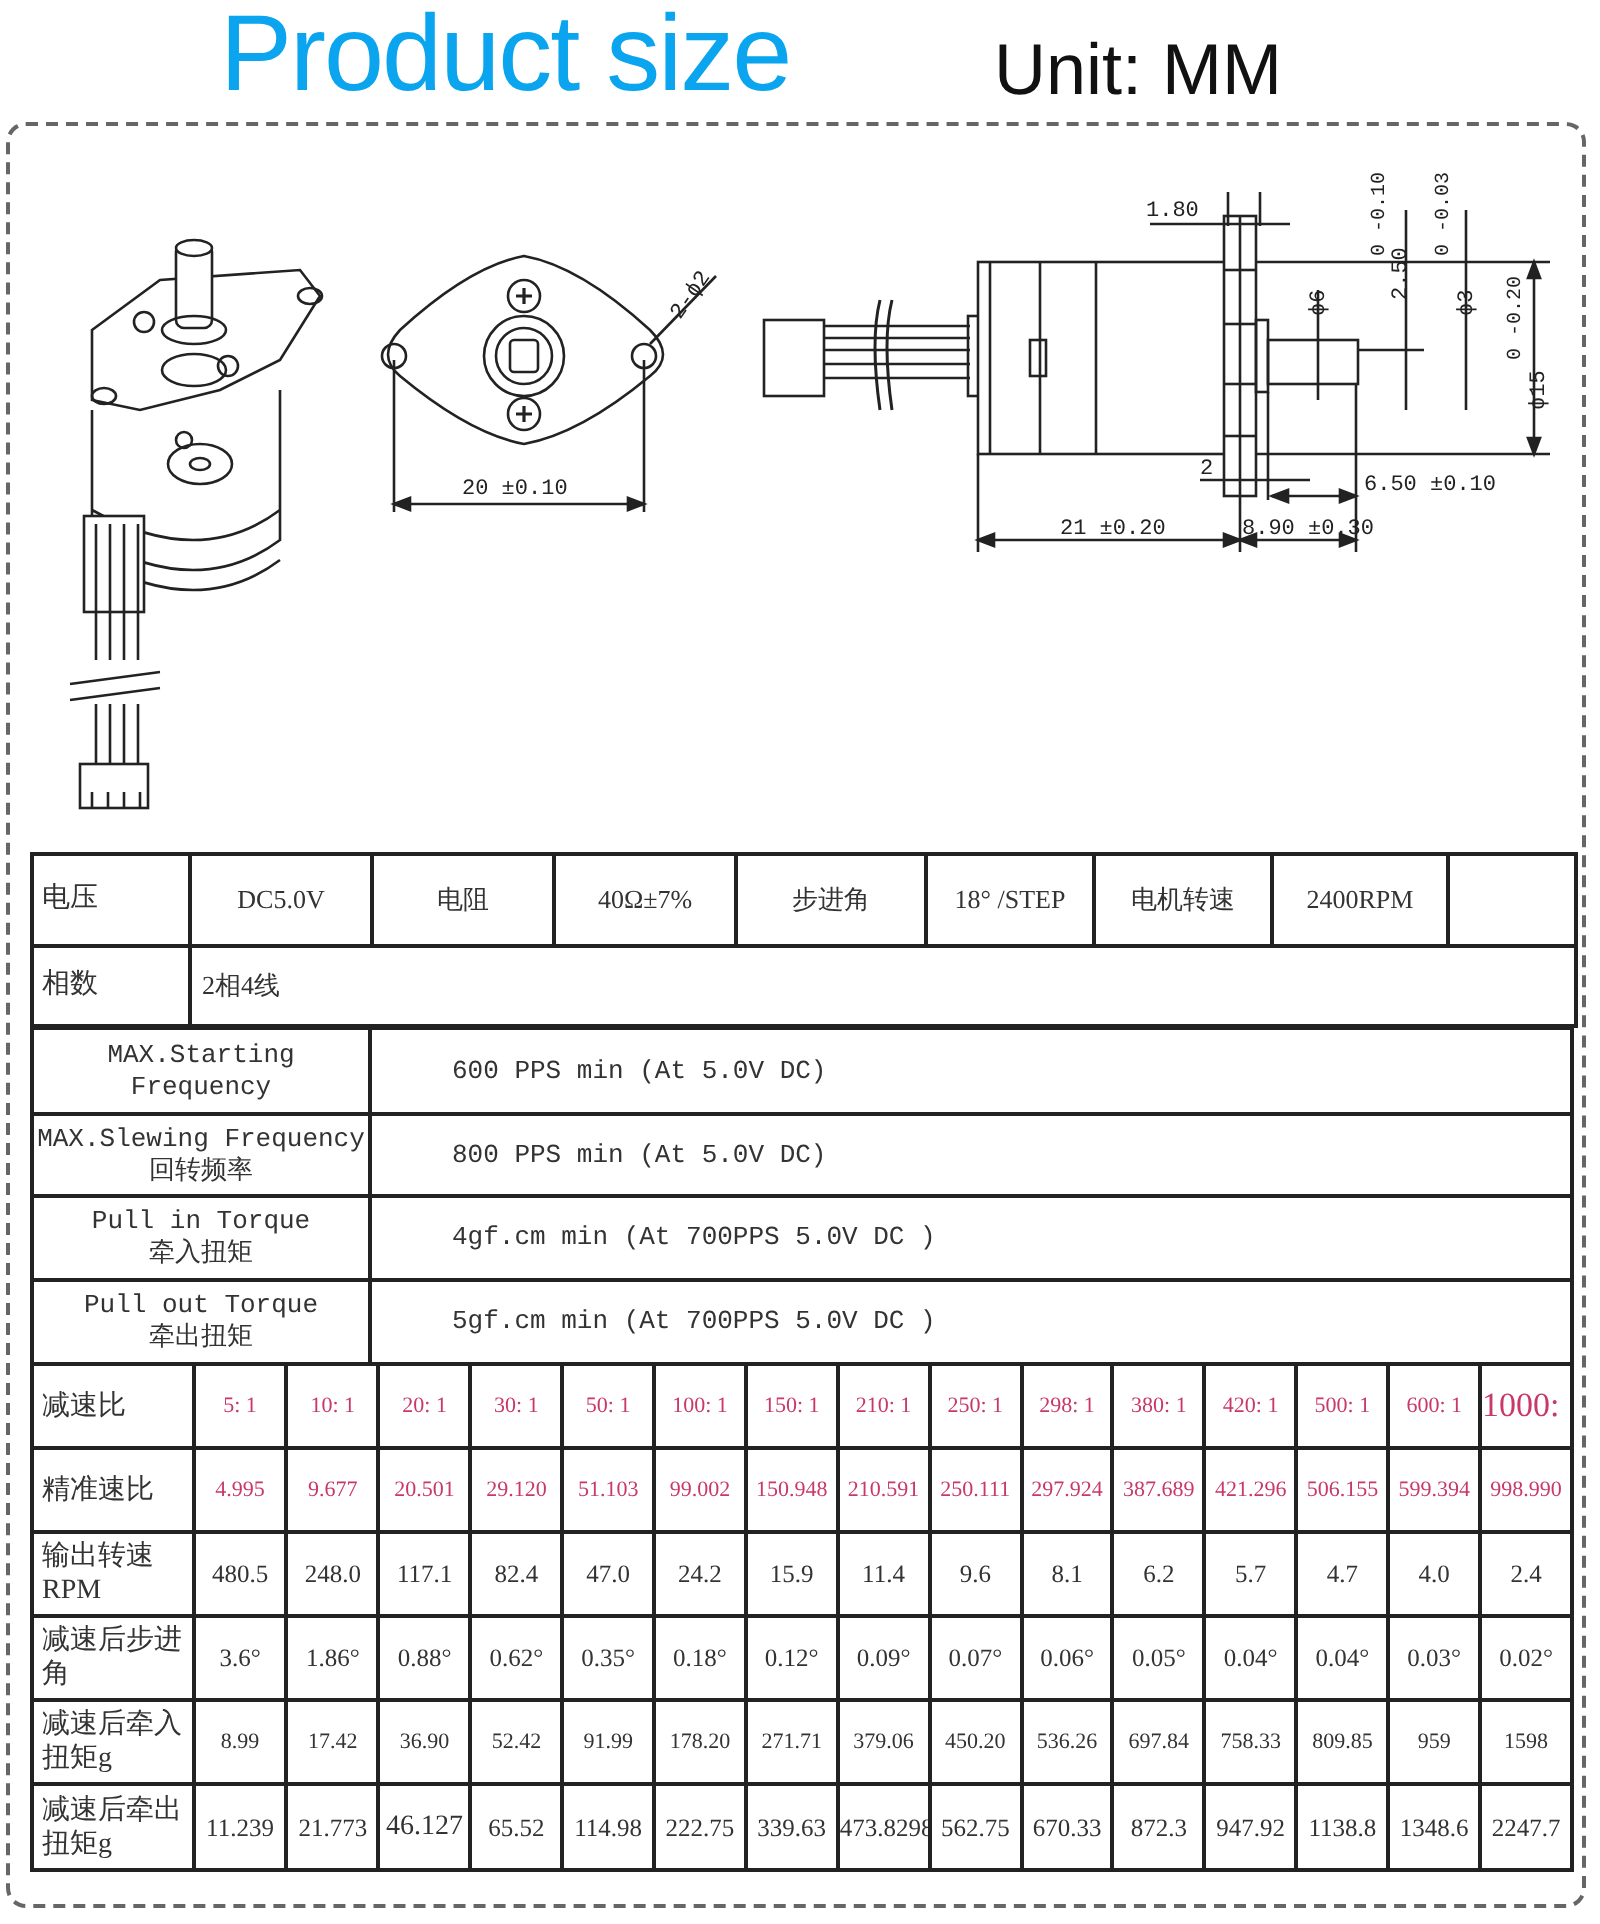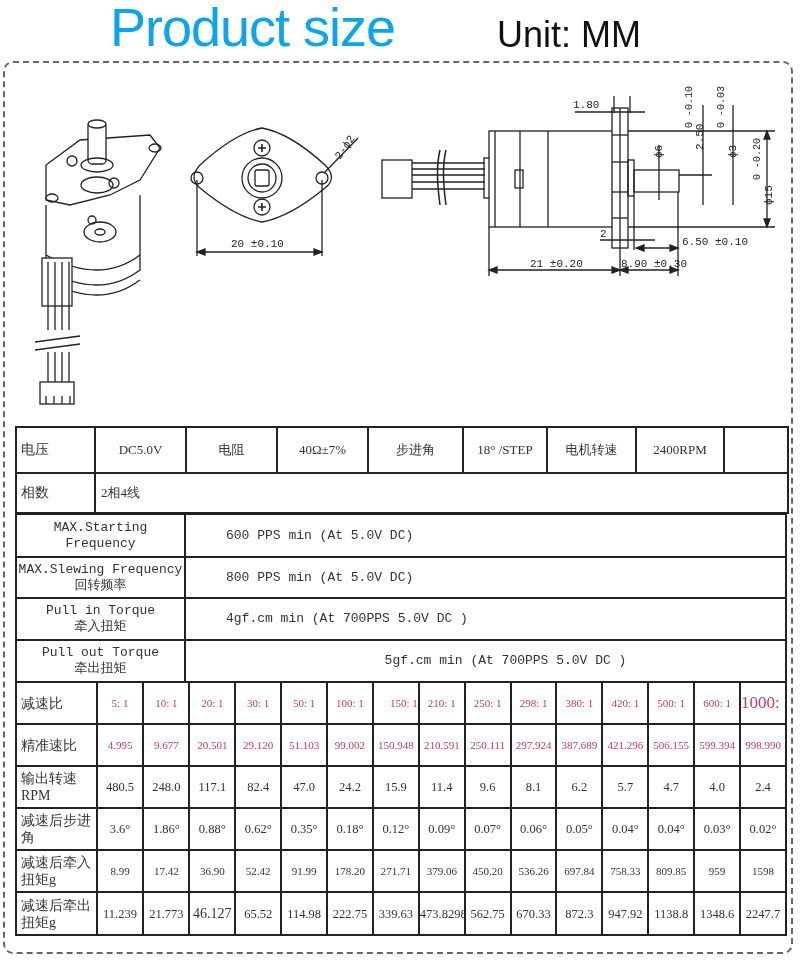--- a/index.html
+++ b/index.html
@@ -191,21 +191,21 @@
           <div>Pull in Torque</div>
           <div>牵入扭矩</div>
         </td>
     <td class="mono" style="text-align:left;padding-left:40px;">4gf.cm min (At 700PPS  5.0V DC )</td>
   </tr>
   <tr style="height:42px">
     <td class="mono">
           <div>Pull out Torque</div>
           <div>牵出扭矩</div>
         </td>
-    <td class="mono" style="text-align:center;padding-left:40px;">5gf.cm min (At 700PPS  5.0V DC )</td>
+    <td class="mono" style="text-align:left;padding-left:40px;">5gf.cm min (At 700PPS  5.0V DC )</td>
   </tr>
 </tbody>
   </table>
 
 <table class="spec" id="gear" style="left:15px;top:681px;width:772px;">
   <colgroup id="gearcols">
       <col style="width: 79px;">
       <col style="width: 46px;">
       <col style="width: 45px;">
       <col style="width: 45px;">
@@ -224,21 +224,21 @@
     </colgroup>
   <tbody id="gearbody">
       <tr style="height: 42px;">
         <td class="lbl2">减速比</td>
         <td class="red" style="font-size: 11px;">5: 1</td>
         <td class="red" style="font-size: 11px;">10: 1</td>
         <td class="red" style="font-size: 11px;">20: 1</td>
         <td class="red" style="font-size: 11px;">30: 1</td>
         <td class="red" style="font-size: 11px;">50: 1</td>
         <td class="red" style="font-size: 11px;">100: 1</td>
-        <td class="red" style="font-size: 11px; text-align: right;">150: 1</td>
+        <td class="red" style="font-size: 11px;">150: 1</td>
         <td class="red" style="font-size: 11px;">210: 1</td>
         <td class="red" style="font-size: 11px;">250: 1</td>
         <td class="red" style="font-size: 11px;">298: 1</td>
         <td class="red" style="font-size: 11px;">380: 1</td>
         <td class="red" style="font-size: 11px;">420: 1</td>
         <td class="red" style="font-size: 11px;">500: 1</td>
         <td class="red" style="font-size: 11px;">600: 1</td>
         <td class="red" style="font-size: 17px; border-radius: 15px;">1000: 1</td>
       </tr>
       <tr style="height: 42px;">

